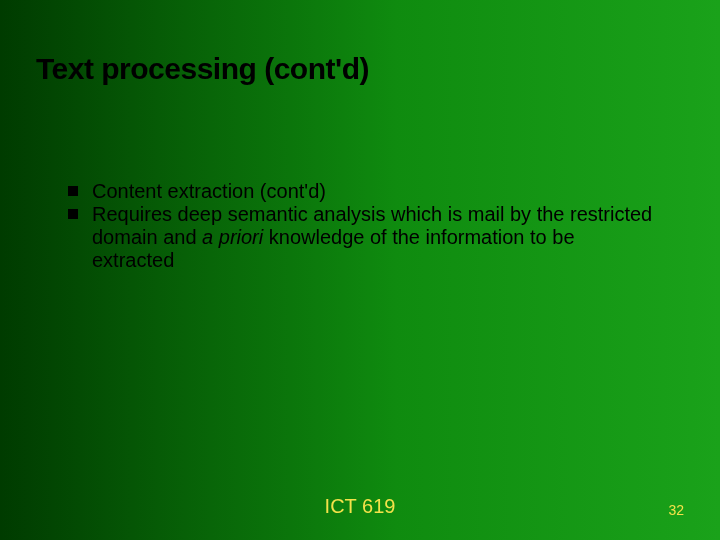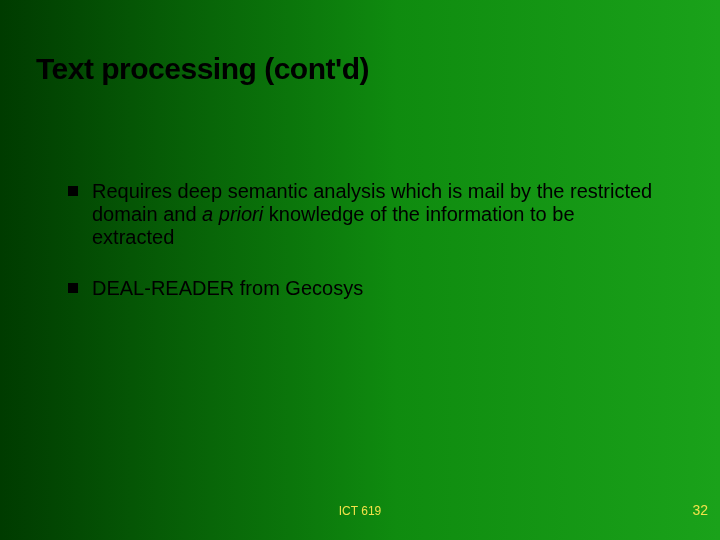--- a/index.html
+++ b/index.html
@@ -56,53 +56,53 @@
     flex: 1 1 auto;
   }
   .italic { font-style: italic; text-align: right; }
   .footer-center {
     position: absolute;
     bottom: 22px;
     left: 0;
     right: 0;
     text-align: center;
     color: #f3e24a;
-    font-size: 12px;
+    font-size: 20px;
   }
   .footer-right {
     position: absolute;
     bottom: 22px;
-    right: 12px;
+    right: 36px;
     color: #f3e24a;
     font-size: 14px;
   }
 </style>
 </head>
 <body>
 
 <div class="slide">
 
   <div class="title">Text processing (cont'd)</div>
 
   <div class="content">
 
     <div>
       <div class="bullet">
         <span class="marker"></span>
+        <span class="btext">Content extraction (cont'd)</span>
+      </div>
+      <div class="bullet">
+        <span class="marker"></span>
         <span class="btext">
           <span>Requires deep semantic analysis which is mail by the restricted domain and </span><span class="italic">a priori</span><span> knowledge of the information to be extracted</span>
         </span>
       </div>
     </div>
 
     <div class="group2">
-      <div class="bullet">
-        <span class="marker"></span>
-        <span class="btext">DEAL-READER from Gecosys</span>
-      </div>
     </div>
 
   </div>
 
   <div class="footer-center">ICT 619</div>
   <div class="footer-right">32</div>
 
 </div>
 
 </body></html>

